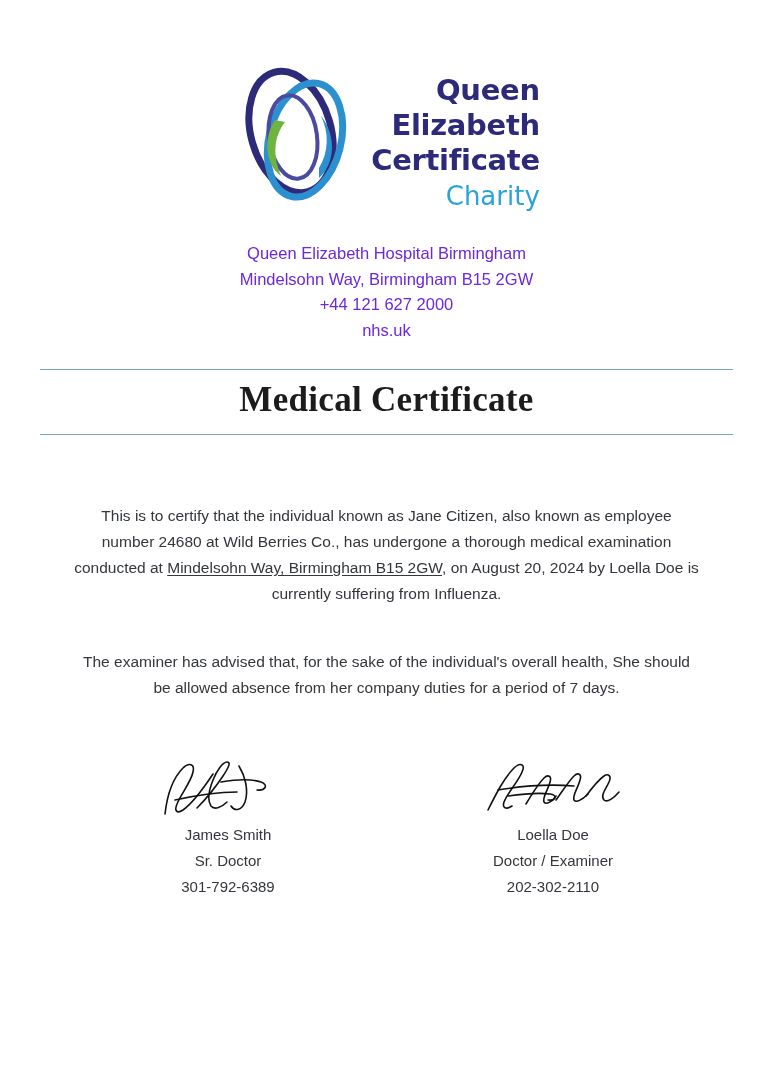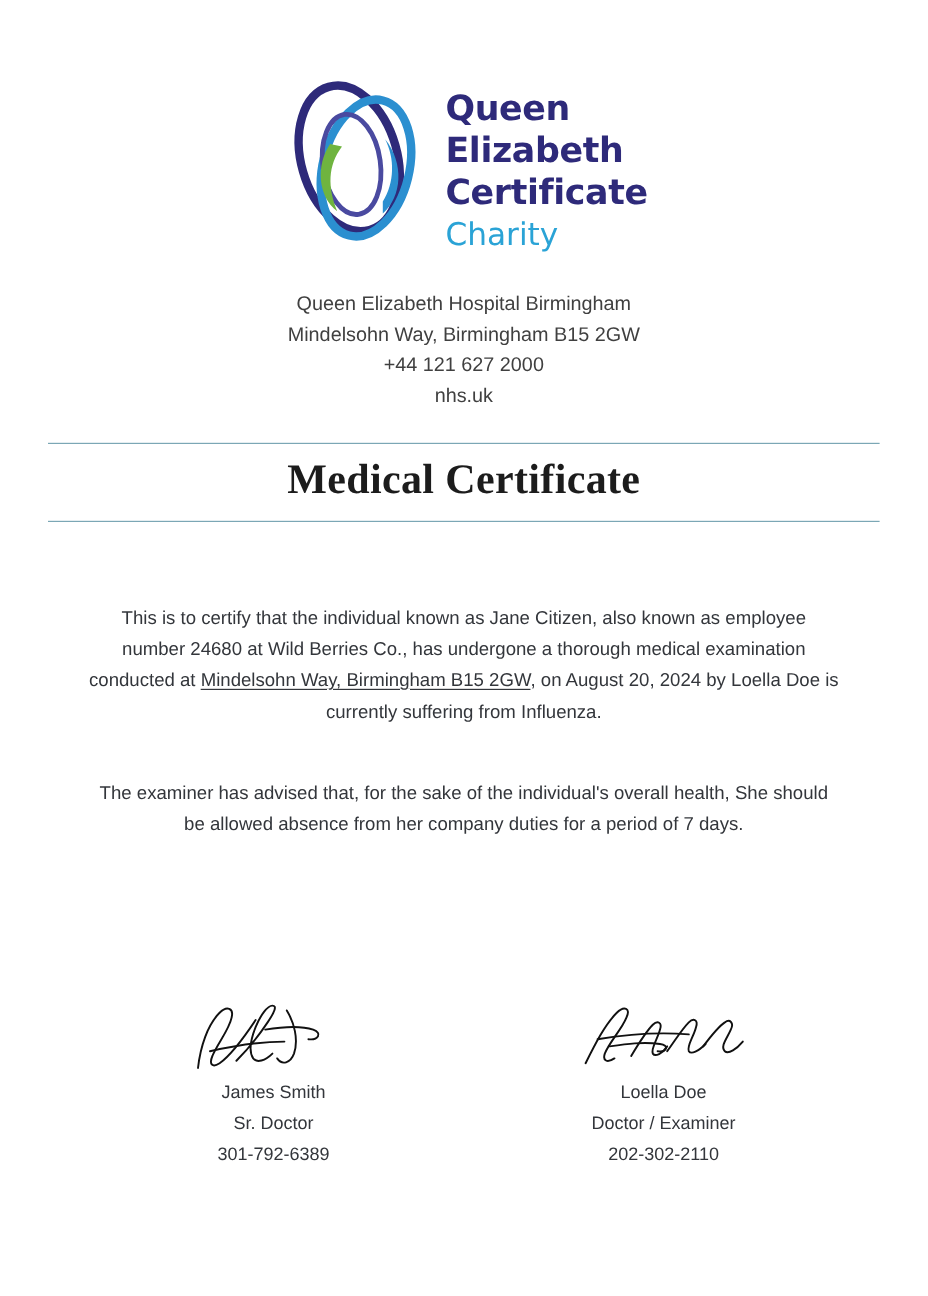--- a/index.html
+++ b/index.html
@@ -38,20 +38,21 @@
   .logo-mark {
     width: 128px;
     height: 175px;
     flex: none;
   }
   .logo-text {
     display: flex;
     flex-direction: column;
     line-height: 1.0;
     padding-top: 6px;
+    align-items: flex-end;
   }
   .logo-text .lt {
     font-family: "DejaVu Sans", sans-serif;
     font-weight: bold;
     font-size: 29px;
     color: #2e2a7a;
     letter-spacing: -0.3px;
     margin-bottom: 6px;
   }
   .logo-text .lt-last {
@@ -61,21 +62,21 @@
     letter-spacing: 0px;
     margin-top: 2px;
   }
 
   
   .address {
     margin-top: 14px;
     text-align: center;
     font-size: 16.5px;
     line-height: 1.55;
-    color: #404040;
+    color: #6d28d9;
   }
 
   
   .title-wrap {
     margin: 26px 0 0 0;
     border-top: 1.5px solid #7ba7b5;
     border-bottom: 1.5px solid #7ba7b5;
     padding: 10px 0 14px 0;
     text-align: center;
   }
@@ -103,21 +104,21 @@
   .body-block.second {
     margin-top: 42px;
     width: 618px;
   }
 
   
   .signatures {
     position: absolute;
     left: 40px;
     right: 40px;
-    top: 832px;
+    top: 756px;
     display: flex;
     justify-content: space-between;
   }
   .sig-col {
     width: 300px;
     text-align: center;
   }
   .sig-col.left { margin-left: 38px; }
   .sig-col.right { margin-right: 30px; }
   .sig-img {

